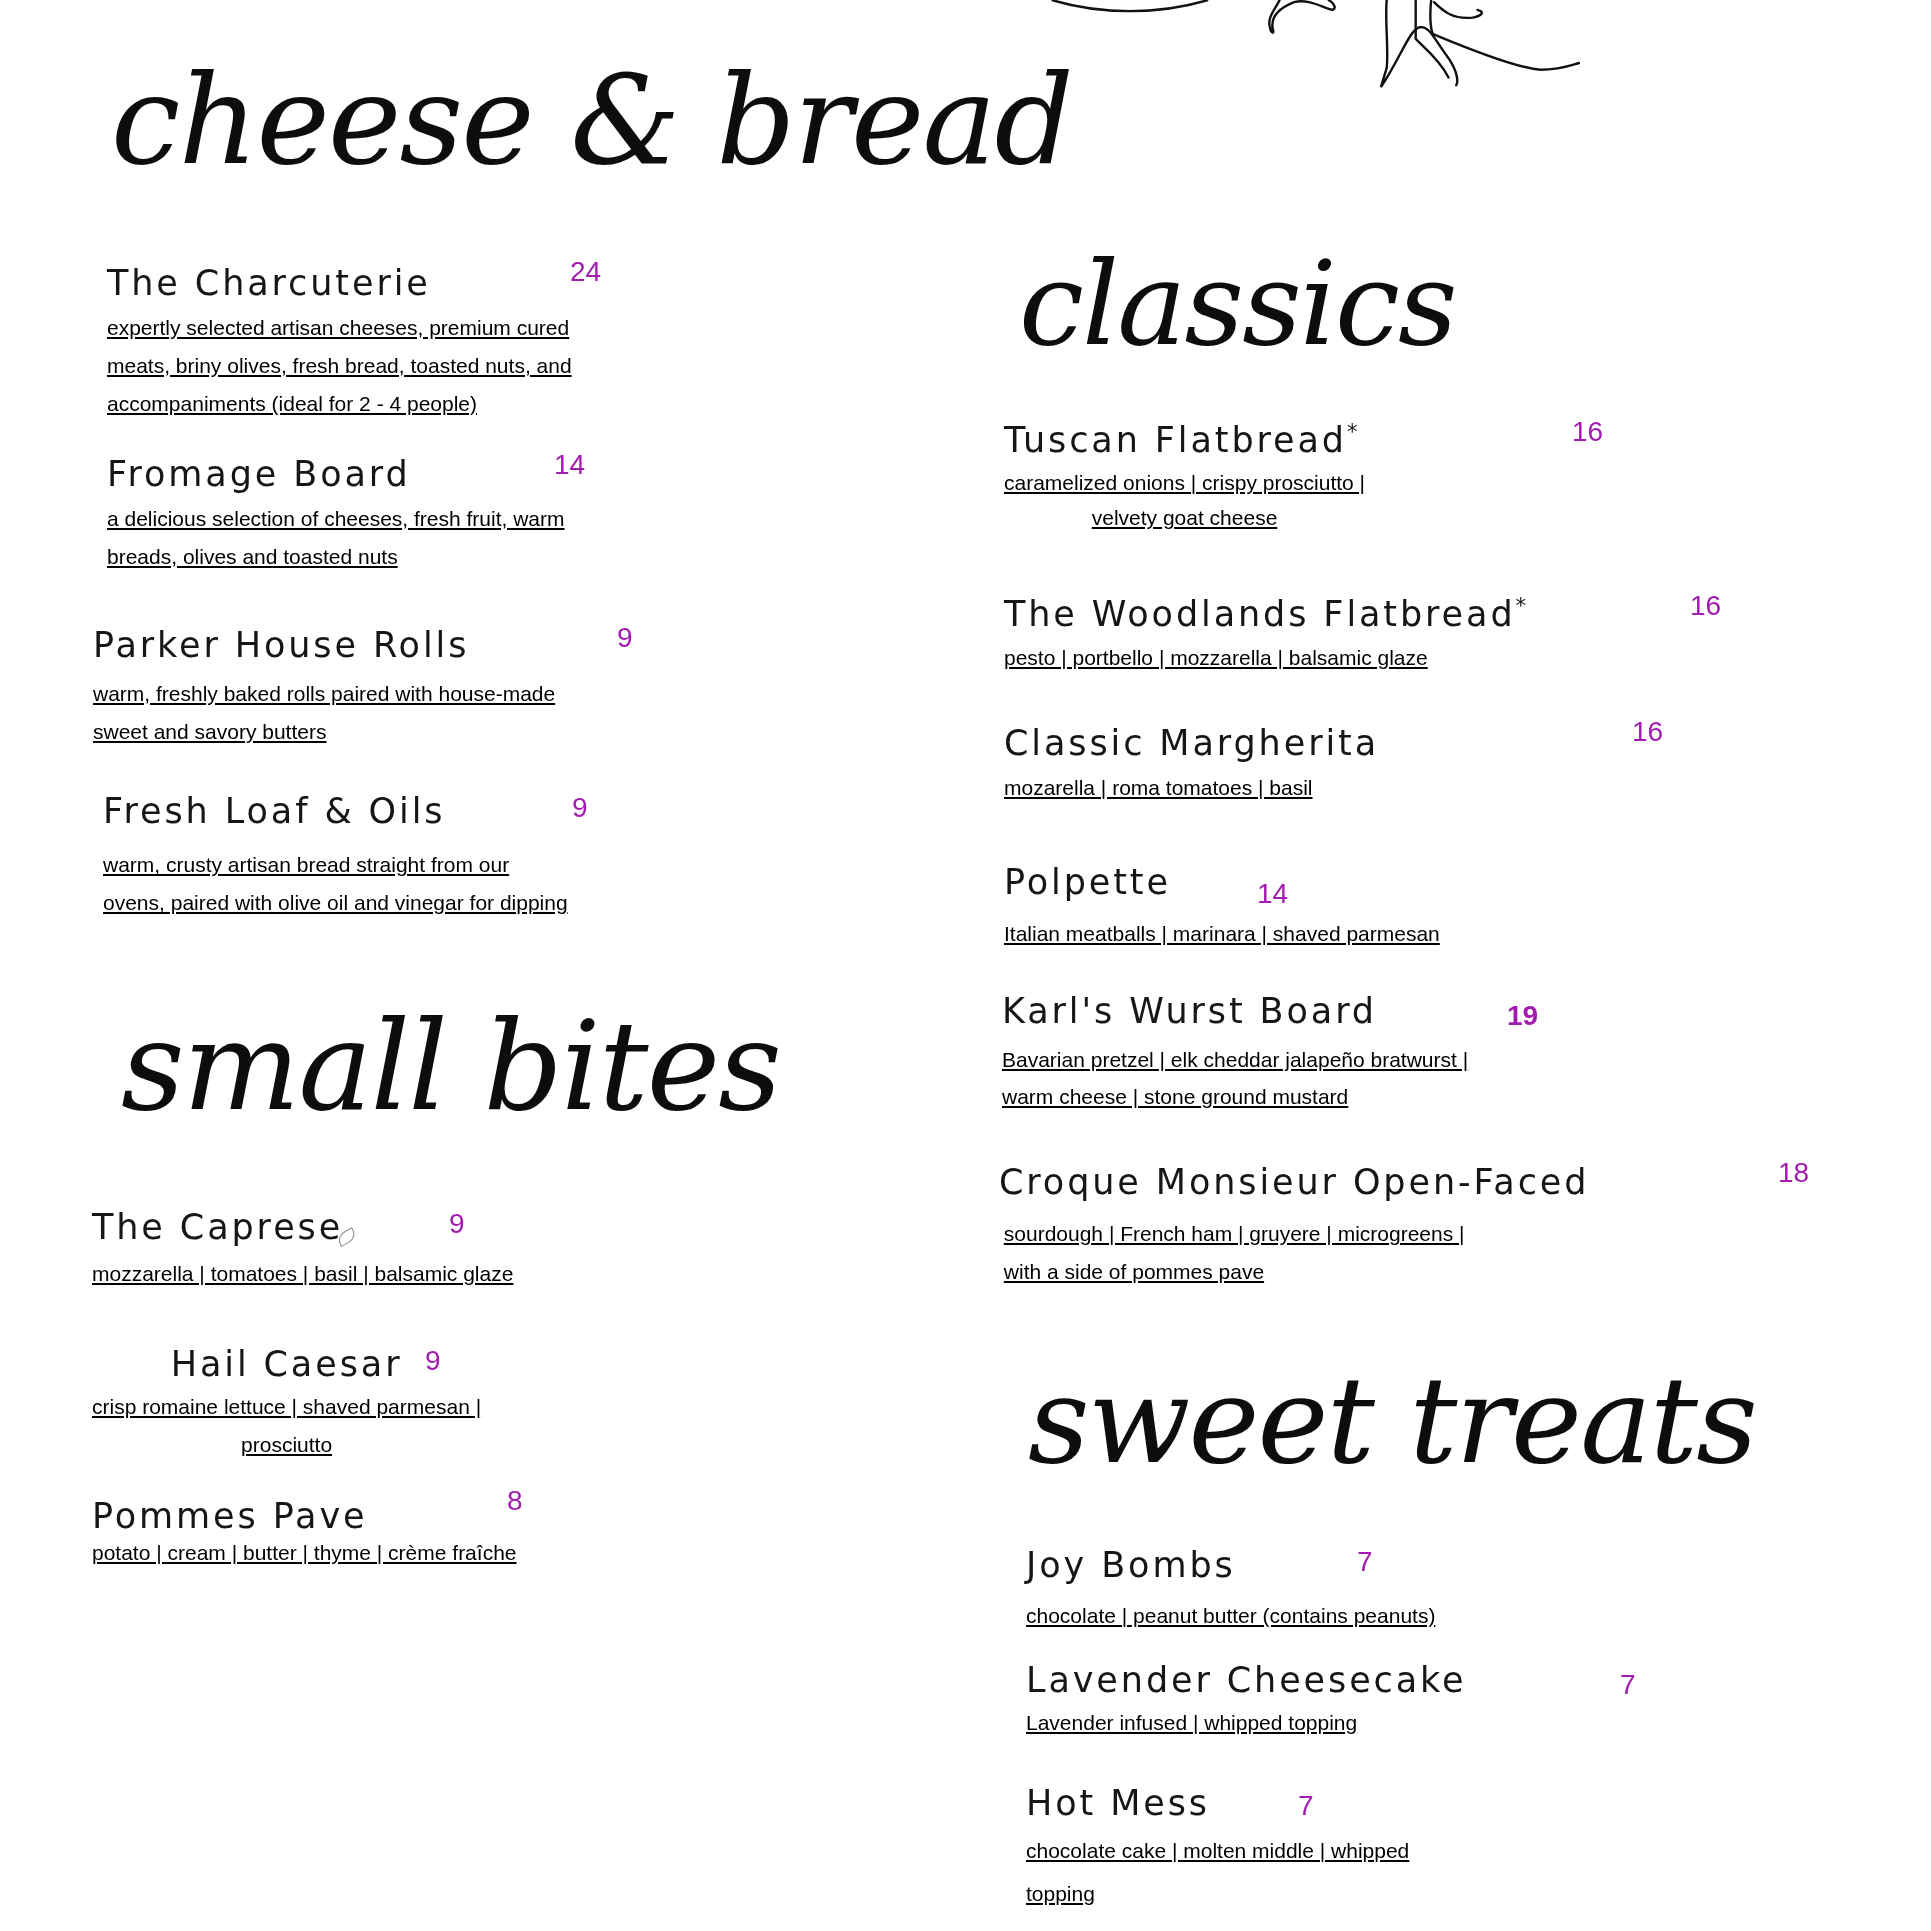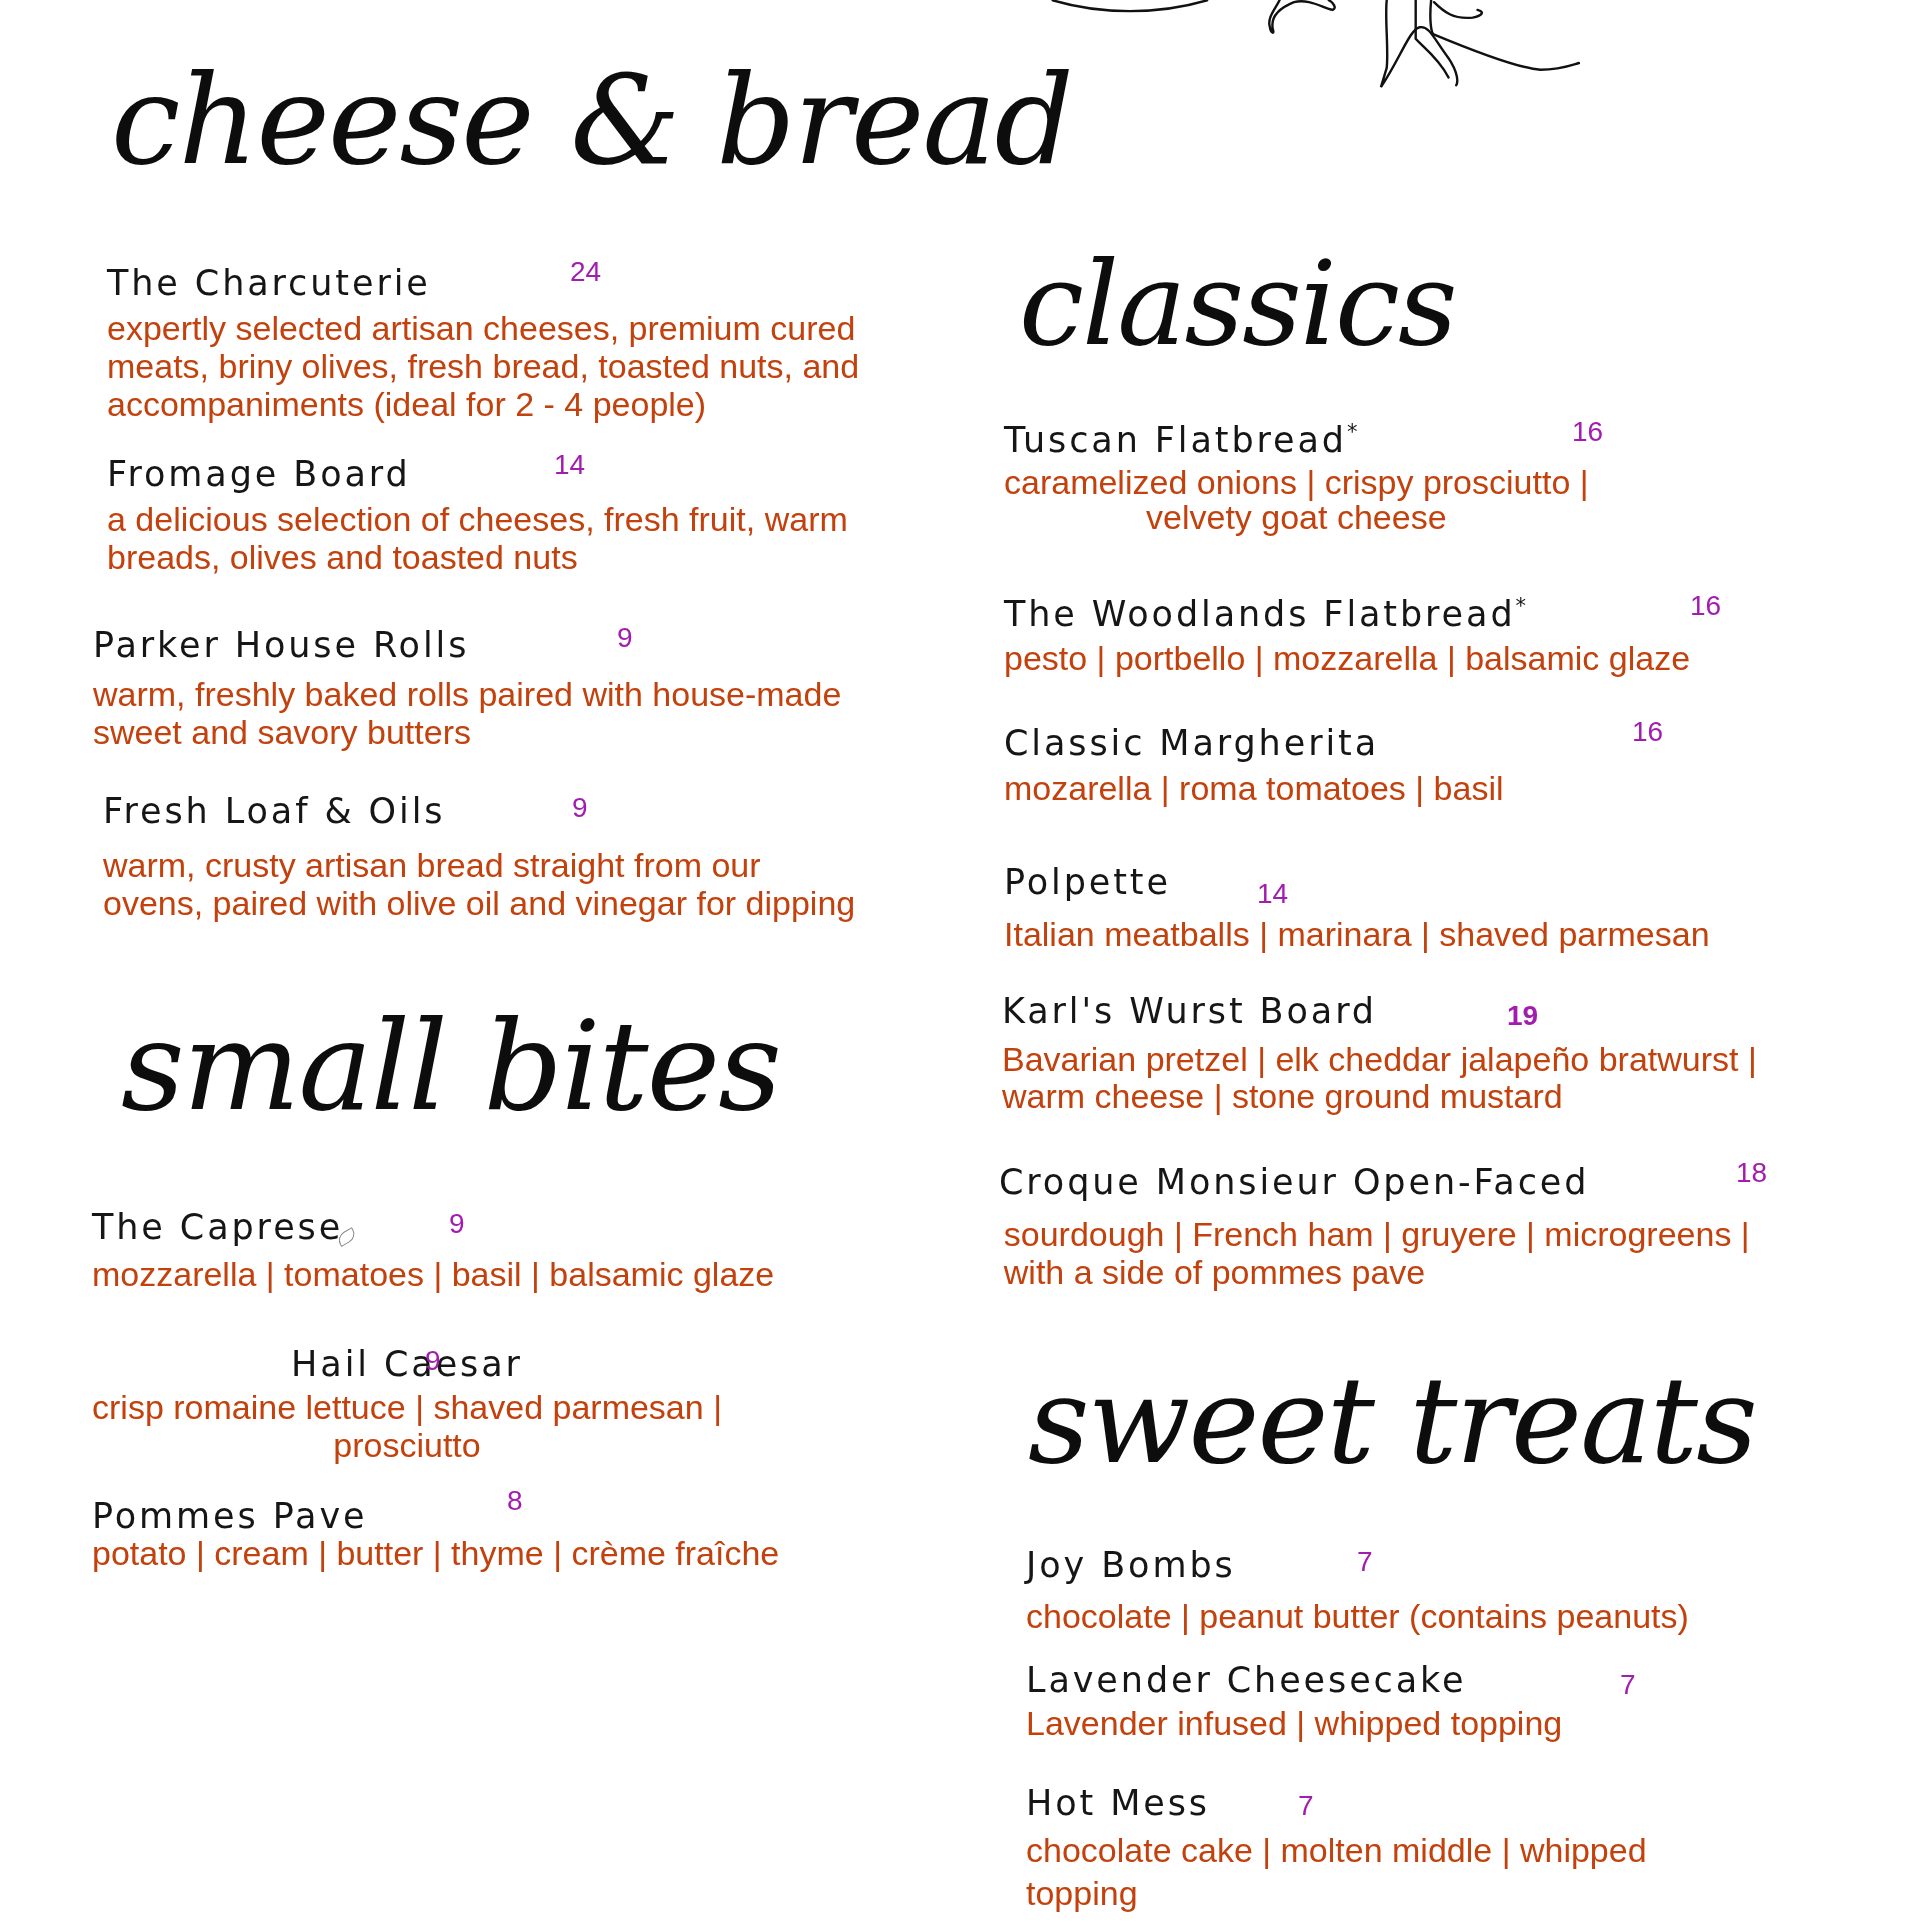--- a/index.html
+++ b/index.html
@@ -1,21 +1,21 @@
 <!DOCTYPE html>
 <html><head>
 <meta charset="utf-8">
 <style>
   html, body { margin:0; padding:0; background:#ffffff; }
   body { width:1931px; height:1931px; position:relative; overflow:hidden; color:#111111; font-family:"Liberation Sans", sans-serif; }
   .script { position:absolute; font-family:"DejaVu Serif", serif; font-style:italic; font-weight:normal; color:#0d0d0d; letter-spacing:-1.9px; line-height:1; }
   .item { position:absolute; }
   .item-title { font-family:"DejaVu Sans", sans-serif; font-size:35px; letter-spacing:2.9px; color:#161616; white-space:nowrap; line-height:1; }
   .price { font-family:"Liberation Sans", sans-serif; font-size:28px; color:#a21caf; position:absolute; white-space:nowrap; line-height:1; }
-  .desc { font-family:"Liberation Sans", sans-serif; font-size:34px; color:#c2410c; line-height:38px; white-space:pre-line; }
+  .desc { font-family:"Liberation Sans", sans-serif; font-size:21px; color:#000000; line-height:38px; white-space:pre-line;text-decoration:underline; }
   .mark { font-size:21px; vertical-align:super; letter-spacing:0; }
   .leaf { display:inline-block; width:17.4px; height:9.7px; border:1.4px solid #888; border-radius:9.7px 0 9.7px 0; transform:rotate(-30deg); margin-left:-5.8px; vertical-align:-3.9px; }
   svg.doodle { position:absolute; left:1043px; top:0; }
 </style>
 </head>
 <body>
 
 <svg class="doodle" width="560" height="97" viewBox="0 0 580 100" fill="none" stroke="#111" stroke-width="2.5" stroke-linecap="round">
   <path d="M10 0 C60 15, 120 15, 170 0"></path>
   <path d="M245 0 C240 10, 232 18, 235 28 C236 34, 240 36, 238 30 C236 20, 240 10, 260 2 C275 -2, 290 8, 300 10 C305 8, 300 2, 296 0"></path>
@@ -106,21 +106,21 @@
 
 <div class="item" style="left:1002px; top:994px;">
   <span class="item-title">Karl's Wurst Board</span>
   <span class="price" style="left:505px; top:7.7px;font-weight:bold;">19</span>
   <div class="desc" style="margin-top:11.6px; line-height:37px;">Bavarian pretzel | elk cheddar jalapeño  bratwurst |
 warm cheese  | stone ground mustard</div>
 </div>
 
 <div class="item" style="left:999px; top:1165px;">
   <span class="item-title">Croque Monsieur Open-Faced</span>
-  <span class="price" style="left:737px; top:-5.8px;">18</span>
+  <span class="price" style="left:779px; top:-5.8px;">18</span>
   <div class="desc" style="margin-top:15.4px; padding-left:4.8px;">sourdough | French ham | gruyere | microgreens |
 with a side of pommes pave</div>
 </div>
 
 <div class="script" style="left:1028px; top:1361px; font-size:120px;">sweet treats</div>
 
 <div class="item" style="left:1026px; top:1548px;">
   <span class="item-title">Joy Bombs</span>
   <span class="price" style="left:331px; top:0px;">7</span>
   <div class="desc" style="margin-top:13.5px;">chocolate | peanut butter (contains peanuts)</div>

